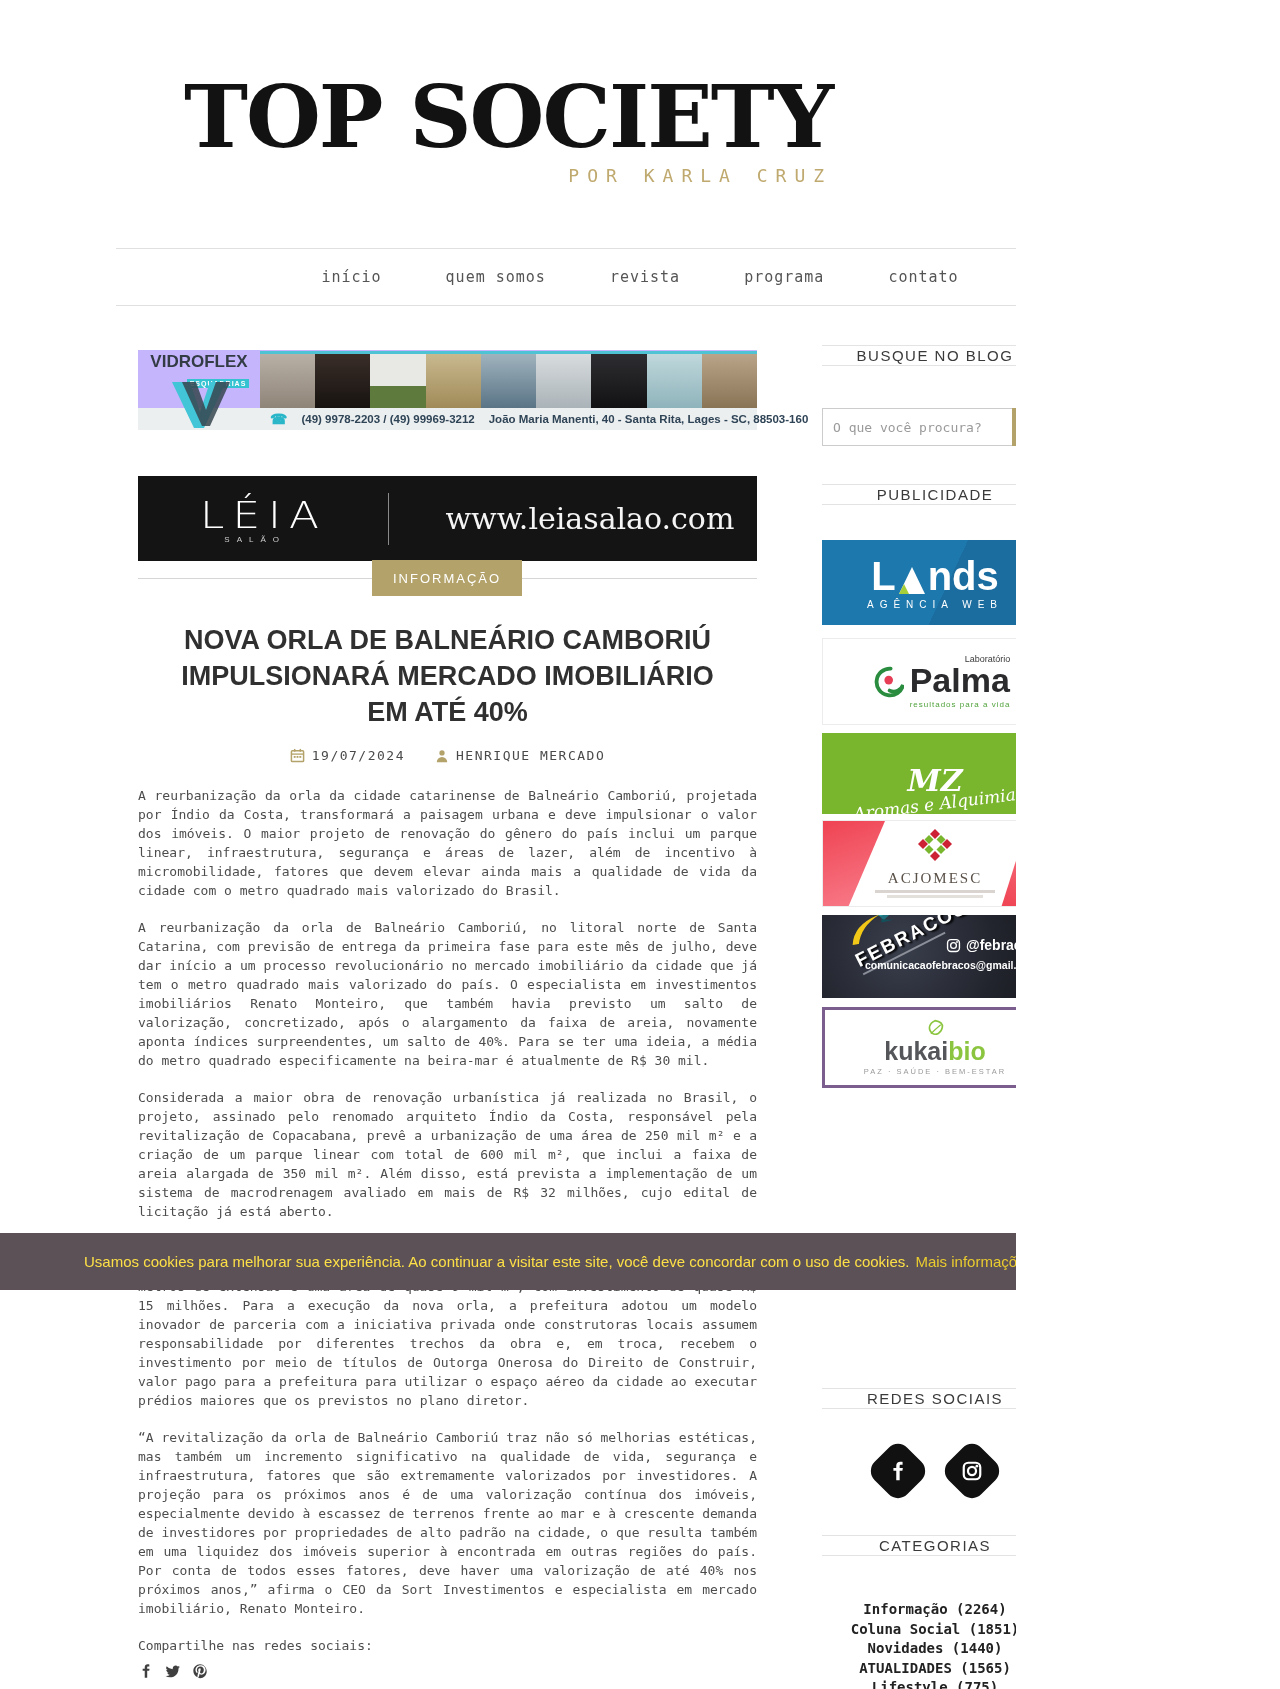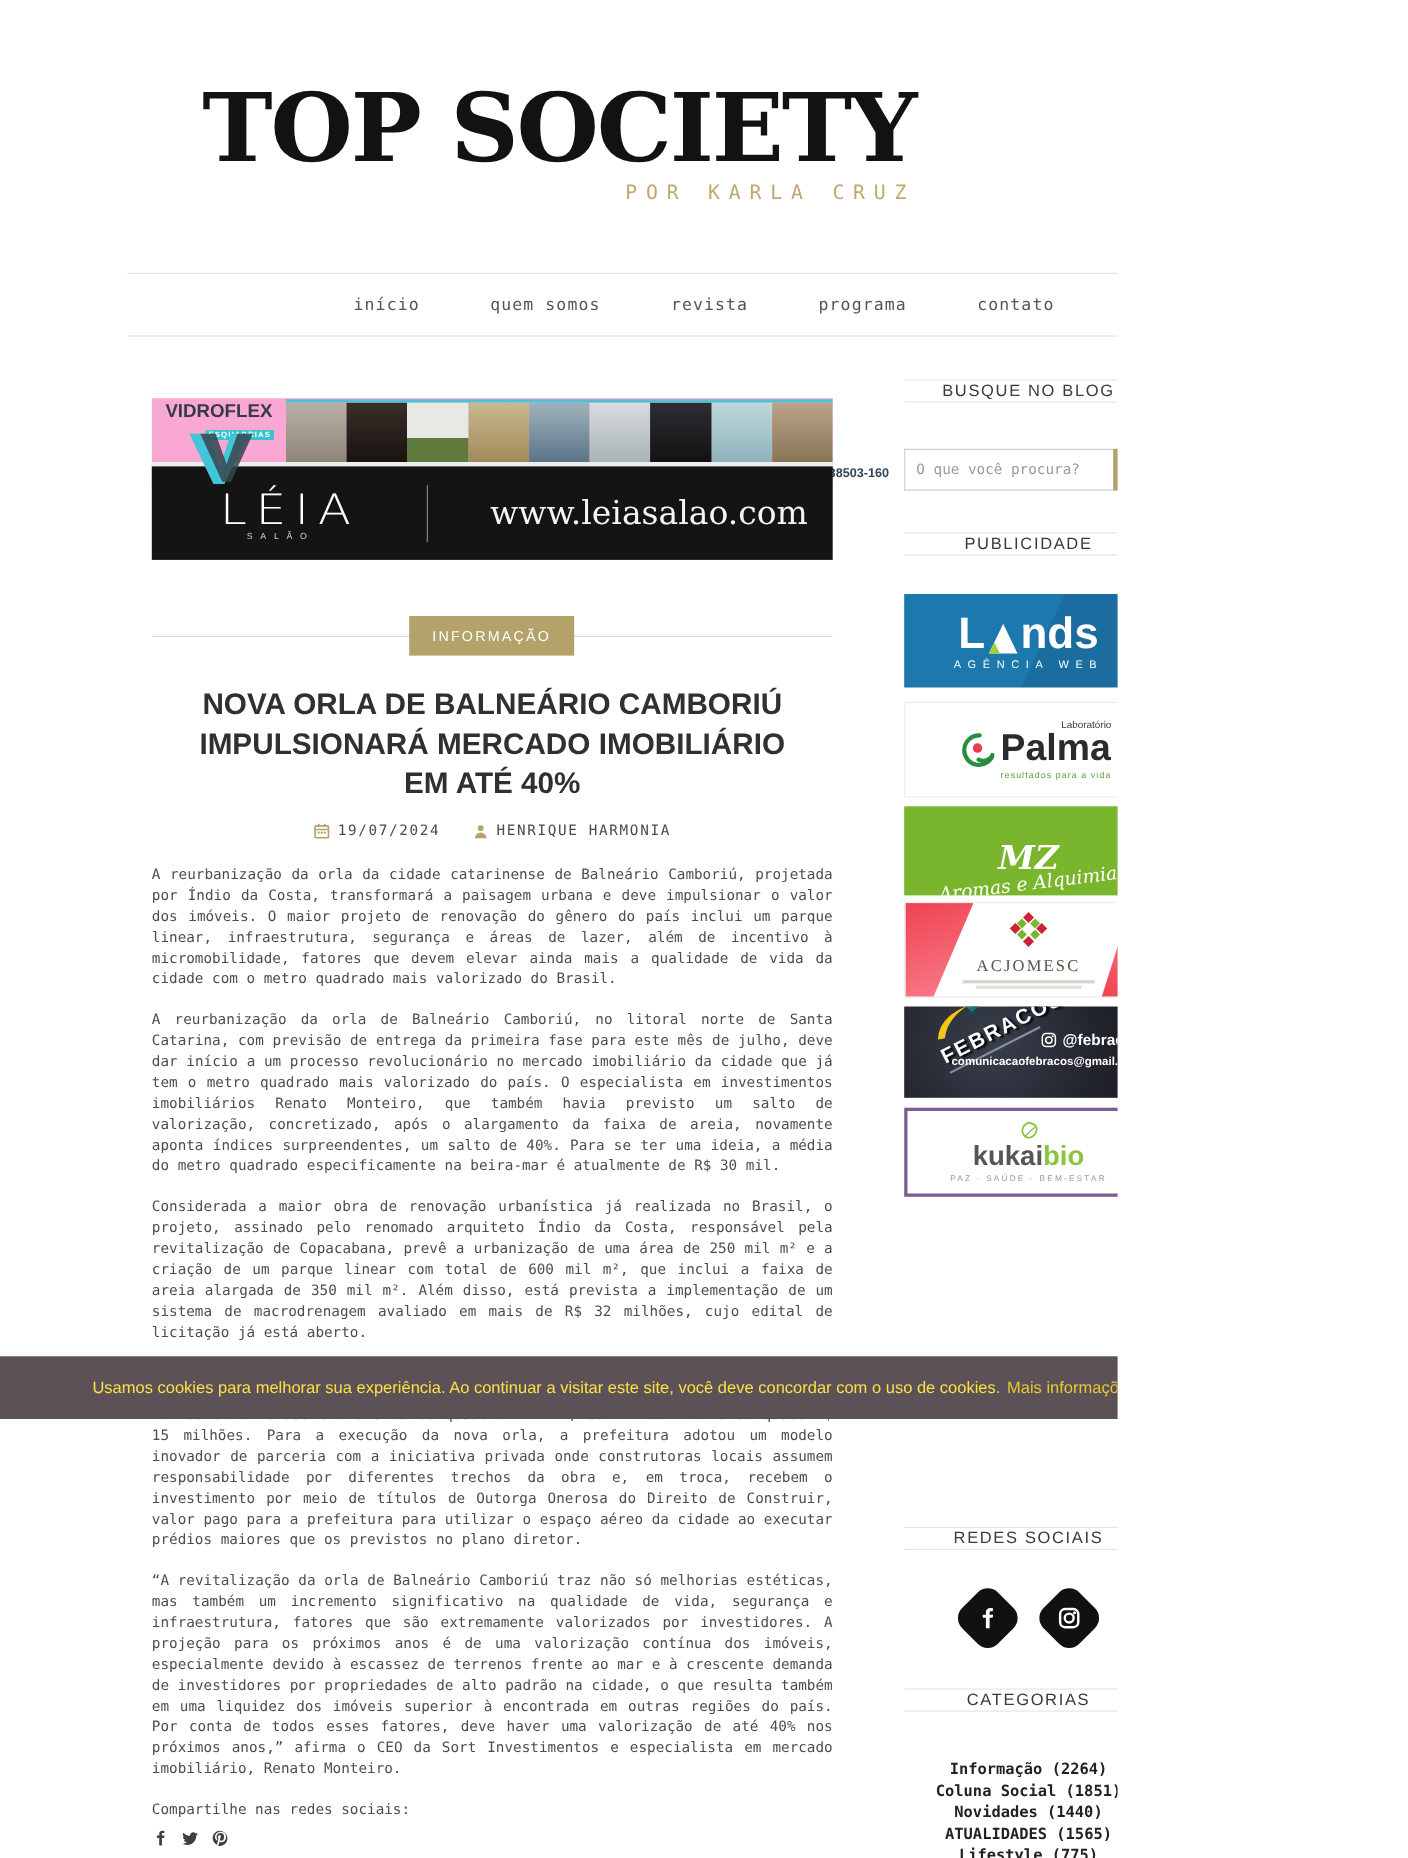--- a/index.html
+++ b/index.html
@@ -27,21 +27,21 @@
     top:248px; left:116px; width:1048px; height:58px;
     border-top:1px solid #e0e0e0; border-bottom:1px solid #e0e0e0;
     display:flex; justify-content:center; align-items:center; gap:64px;
   }
   .nav-item {
     font-family:"DejaVu Sans Mono", monospace; font-size:15px;
     letter-spacing:1px; color:#555; cursor:pointer;
   }
 
   
-  .vidro { top:362px; left:138px; width:619px; height:80px; background:#f9a8d4; }
+  .vidro { top:350px; left:138px; width:619px; height:80px; background:#c4b5fd; }
   .vidro-logo { position:absolute; left:0; top:0; width:122px; height:80px; text-align:center; z-index:2; }
   .vidro-brand { font-size:17px; font-weight:800; color:#333c44; letter-spacing:0px; margin-top:2px; }
   .vidro-brand-sub { font-size:7px; font-weight:700; color:#fff; background:#35c3d2; display:inline-block; padding:1px 3px; letter-spacing:1px; margin-left:38px; margin-top:-1px; }
   .vidro-photos {
     position:absolute; left:122px; right:0; top:1px; height:57px;
     border-top:3px solid #4ec3d4; display:flex; overflow:hidden;
   }
   .vidro-photos div { flex:1; }
   .ph1{background:linear-gradient(#b8b0a6,#8f8478);} .ph2{background:linear-gradient(#3a2e28,#171310);}
   .ph3{background:linear-gradient(#e8e8e4 60%,#5e7a3c 60%);} .ph4{background:linear-gradient(#c9b98f,#a08a58);}
@@ -50,21 +50,21 @@
   .ph9{background:linear-gradient(#b9a489,#8a7456);}
   .vidro-info {
     position:absolute; left:0; right:0; bottom:0; height:22px; background:#eceff0;
     display:flex; align-items:center; gap:14px; padding-left:132px;
     font-size:11.5px; font-weight:700; color:#2f4456; white-space:nowrap;
   }
   .phone-glyph { color:#29b6c8; font-size:14px; }
   .vidro-v { position:absolute; left:28px; top:32px; z-index:3; }
 
   
-  .leia { top:424px; left:138px; width:619px; height:85px; background:#141414;
+  .leia { top:476px; left:138px; width:619px; height:85px; background:#141414;
           display:flex; align-items:center; }
   .leia-logo { margin-left:62px; text-align:center; }
   .leia-word { font-family:"DejaVu Sans", sans-serif; font-weight:300; font-size:38px;
                letter-spacing:7px; color:#fff; transform:scaleX(1.15); transform-origin:left; }
   .leia-sub { font-size:8px; letter-spacing:7px; color:#cfcfcf; margin-top:-2px; }
   .leia-sep { width:1px; height:52px; background:#8a8a8a; margin-left:78px; }
   .leia-url { font-family:"DejaVu Serif", serif; font-size:30px; color:#f5f5f5; margin-left:56px; }
 
   
   .cat-line { top:578px; left:138px; width:619px; height:1px; background:#d6d6d6; }
@@ -255,21 +255,21 @@
           <rect x="7" y="8.5" width="2" height="2" fill="#b3a269"></rect>
           <rect x="10" y="8.5" width="2" height="2" fill="#b3a269"></rect>
       </svg>
       <span>19/07/2024</span>
     </span>
     <span class="meta-item">
       <svg width="14" height="14" viewBox="0 0 16 16">
         <circle cx="8" cy="4.5" r="3" fill="#b3a269"></circle>
         <path d="M2 15 a6 6 0 0 1 12 0 z" fill="#b3a269"></path>
       </svg>
-      <span>HENRIQUE HARMONIA</span>
+      <span>HENRIQUE MERCADO</span>
     </span>
   </div>
 
   <div class="abs art-body">
     <p>A reurbanização da orla da cidade catarinense de Balneário Camboriú, projetada por Índio da Costa, transformará a paisagem urbana e deve impulsionar o valor dos imóveis. O maior projeto de renovação do gênero do país inclui um parque linear, infraestrutura, segurança e áreas de lazer, além de incentivo à micromobilidade, fatores que devem elevar ainda mais a qualidade de vida da cidade com o metro quadrado mais valorizado do Brasil.</p>
     <p>A reurbanização da orla de Balneário Camboriú, no litoral norte de Santa Catarina, com previsão de entrega da primeira fase para este mês de julho, deve dar início a um processo revolucionário no mercado imobiliário da cidade que já tem o metro quadrado mais valorizado do país. O especialista em investimentos imobiliários Renato Monteiro, que também havia previsto um salto de valorização, concretizado, após o alargamento da faixa de areia, novamente aponta índices surpreendentes, um salto de 40%. Para se ter uma ideia, a média do metro quadrado especificamente na beira-mar é atualmente de R$ 30 mil.</p>
     <p>Considerada a maior obra de renovação urbanística já realizada no Brasil, o projeto, assinado pelo renomado arquiteto Índio da Costa, responsável pela revitalização de Copacabana, prevê a urbanização de uma área de 250 mil m² e a criação de um parque linear com total de 600 mil m², que inclui a faixa de areia alargada de 350 mil m². Além disso, está prevista a implementação de um sistema de macrodrenagem avaliado em mais de R$ 32 milhões, cujo edital de licitação já está aberto.</p>
     <p class="after-cookie">metros de extensão e uma área de quase 9 mil m², com investimento de quase R$ 15 milhões. Para a execução da nova orla, a prefeitura adotou um modelo inovador de parceria com a iniciativa privada onde construtoras locais assumem responsabilidade por diferentes trechos da obra e, em troca, recebem o investimento por meio de títulos de Outorga Onerosa do Direito de Construir, valor pago para a prefeitura para utilizar o espaço aéreo da cidade ao executar prédios maiores que os previstos no plano diretor.</p>
     <p>“A revitalização da orla de Balneário Camboriú traz não só melhorias estéticas, mas também um incremento significativo na qualidade de vida, segurança e infraestrutura, fatores que são extremamente valorizados por investidores. A projeção para os próximos anos é de uma valorização contínua dos imóveis, especialmente devido à escassez de terrenos frente ao mar e à crescente demanda de investidores por propriedades de alto padrão na cidade, o que resulta também em uma liquidez dos imóveis superior à encontrada em outras regiões do país. Por conta de todos esses fatores, deve haver uma valorização de até 40% nos próximos anos,” afirma o CEO da Sort Investimentos e especialista em mercado imobiliário, Renato Monteiro.</p>
     <div class="share-label">Compartilhe nas redes sociais:</div>

